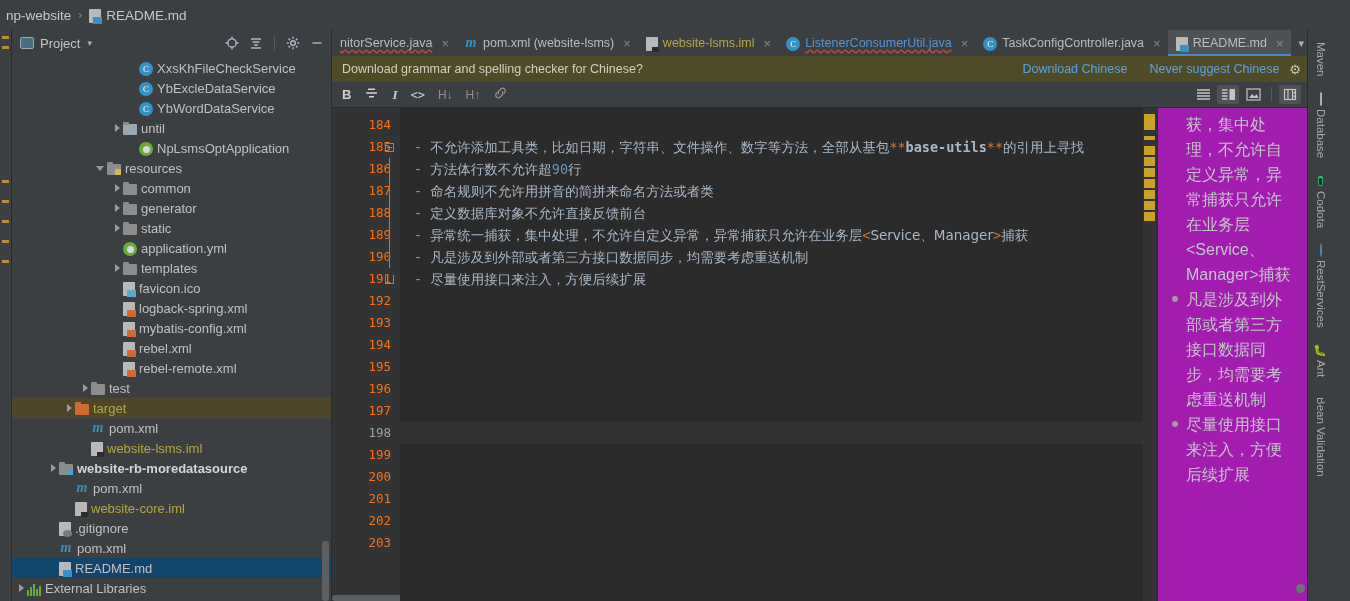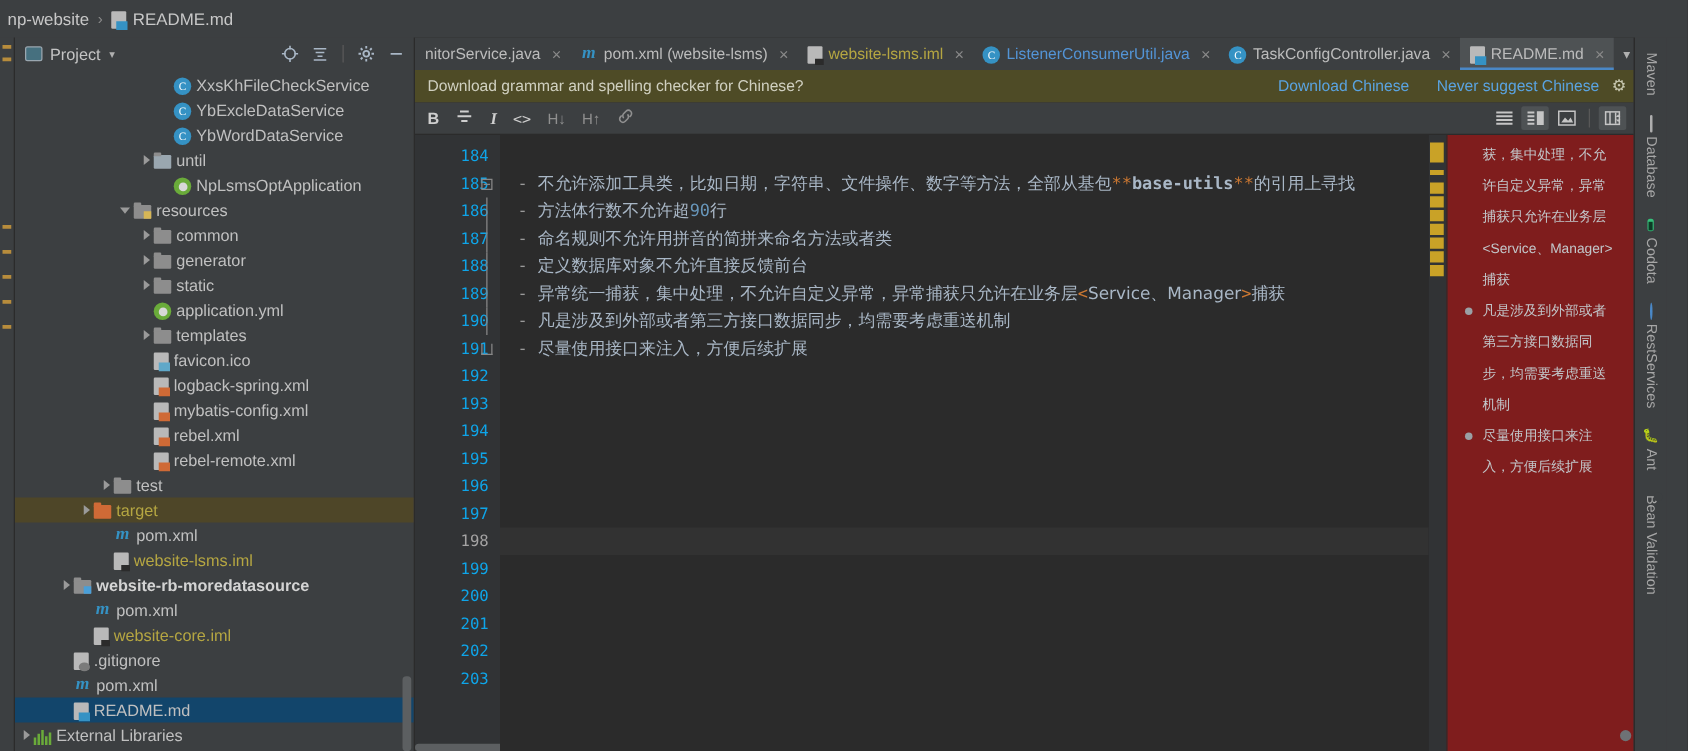--- a/index.html
+++ b/index.html
@@ -121,21 +121,21 @@
     display: flex; align-items: center; gap: 5px; padding: 0 7px 0 8px;
     color: #bcbcbc; white-space: nowrap; position: relative; flex-shrink: 0;
   }
   .tab.active { background: #4e5254; }
   .tab.active::after {
     content: ""; position: absolute; left: 0; right: 0; bottom: 0;
     height: 2px; background: #4a88c7;
   }
   .tab .x { color: #8a8a8a; font-size: 13px; margin-left: 4px; }
   .tab-name.err {
-    text-decoration-style: wavy;
+    text-decoration: underline; text-decoration-style: wavy;
     text-decoration-color: #cb4b3f; text-underline-offset: 2px;
   }
   .tab-name.yellow { color: #b5a642; }
   .tab-name.link  { color: #5394d6; }
   .tabs-caret { display:flex;align-items:center;padding:0 8px;color:#b0b0b0;font-size:11px;}
 
   
   .notif {
     height: 26px; background: #4e4b26; display: flex; align-items: center;
     padding: 0 6px 0 10px; font-size: 12.5px; color: #d0d0c0; gap: 10px;
@@ -162,21 +162,21 @@
 
   
   .ed-body { position: absolute; left: 0; right: 0; top: 78px; bottom: 0; display: flex; }
   .gutter {
     width: 68px; background: #313335; position: relative; flex-shrink: 0;
     font-family: "DejaVu Sans Mono", monospace; font-size: 12.5px;
     padding-top: 6px;
   }
   .gln {
     height: 22px; line-height: 22px; text-align: right; padding-right: 9px;
-    color: #0ea5e9;
+    color: #f97316;
   }
   .gln.cur { color: #a4a3a3; }
   .folds { position:absolute; right:5px; top:6px; width:12px;}
   .fold { height:22px; display:flex;align-items:center;justify-content:center;}
   .fold-box{width:9px;height:9px;border:1px solid #888;position:relative;}
   .fold-box::after{content:"";position:absolute;left:1px;top:3px;width:5px;height:1px;background:#888;}
   .fold-line{width:1px;background:#888;height:22px;}
   .fold-end{width:9px;height:9px;border:1px solid #888;border-top:none;}
 
   .code {
@@ -195,23 +195,23 @@
   .zh { font-family: "DejaVu Sans", sans-serif; }
 
   
   .markerbar {
     width: 14px; background: #313335; position: relative; flex-shrink: 0;
   }
   .mk { position: absolute; left: 1px; width: 11px; background: #c9a227; }
 
   
   .preview {
-    width: 150px; background: #7f1d1d; flex-shrink: 0; position: relative;
+    width: 150px; background: #a21caf; flex-shrink: 0; position: relative;
     border-left: 1px solid #2b2b2b; overflow: hidden;
-    font-size: 11px; color: #c2c6c9; line-height: 25px;
+    font-size: 16px; color: #c2c6c9; line-height: 25px;
     padding: 4px 14px 0 12px;
   }
   .pv-li { position: relative; padding-left: 16px; }
   .pv-li::before {
     content: ""; position: absolute; left: 2px; top: 9px; width: 6px; height: 6px;
     border-radius: 50%; background: #9aa0a5;
   }
   .pv-cont { padding-left: 16px; }
   .pv-scroll {
     position: absolute; right: 2px; bottom: 8px; width: 9px; height: 9px;

